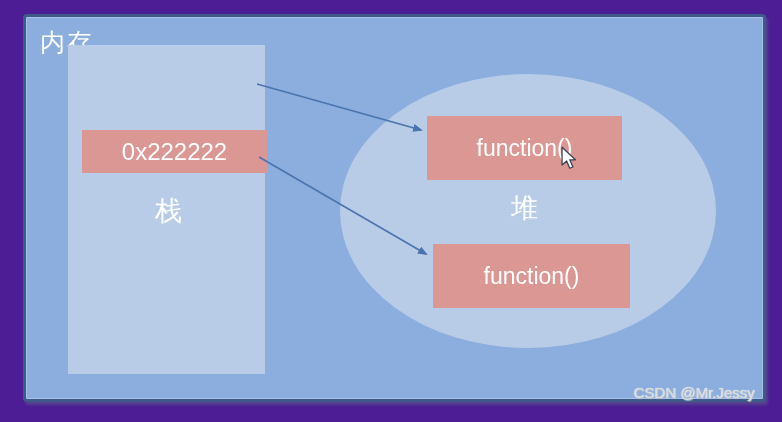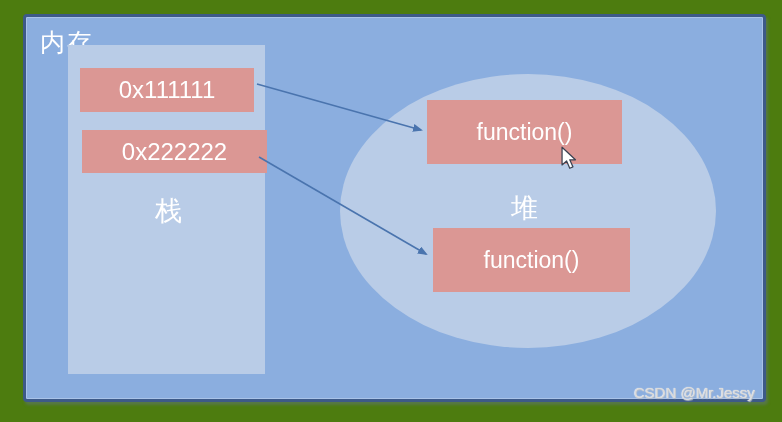--- a/index.html
+++ b/index.html
@@ -5,21 +5,21 @@
   html, body {
     margin: 0;
     padding: 0;
     background: #ffffff;
     font-family: "Liberation Sans", "DejaVu Sans", sans-serif;
   }
   .stage {
     position: relative;
     width: 782px;
     height: 422px;
-    background: #4d7c0f;
+    background: #4c1d95;
     overflow: hidden;
   }
   .memory-box {
     position: absolute;
     left: 23px;
     top: 14px;
     width: 737px;
     height: 382px;
     background: #8baedf;
     border: 3px solid #3d5a88;
@@ -61,21 +61,21 @@
     color: #ffffff;
     display: flex;
     align-items: center;
     justify-content: center;
     z-index: 3;
     white-space: nowrap;
   }
   .addr-box { font-size: 24px; }
   .addr-box-1 { left: 80px;  top: 68px;  width: 174px; height: 44px; }
   .addr-box-2 { left: 82px;  top: 130px; width: 185px; height: 43px; }
-  .func-box { font-size: 23px; }
+  .func-box { font-size: 23px; margin-top: 16px; }
   .func-box-1 { left: 427px; top: 100px; width: 195px; height: 64px; }
   .func-box-2 { left: 433px; top: 228px; width: 197px; height: 64px; }
   .zone-label {
     position: absolute;
     color: #ffffff;
     font-size: 27px;
     z-index: 3;
     white-space: nowrap;
   }
   .stack-zone-label { left: 155px; top: 193px; }
@@ -115,21 +115,20 @@
 <div class="stage">
 
   <div class="memory-box"></div>
 
   <div class="memory-label">内存</div>
 
   <div class="stack-panel"></div>
 
   <div class="heap-ellipse"></div>
 
-  <div class="pink-box addr-box addr-box-1">0x111111</div>
 
   <div class="pink-box addr-box addr-box-2">0x222222</div>
 
   <div class="zone-label stack-zone-label">栈</div>
 
   <div class="zone-label heap-zone-label">堆</div>
 
   <div class="pink-box func-box func-box-1">function()</div>
 
   <div class="pink-box func-box func-box-2">function()</div>

